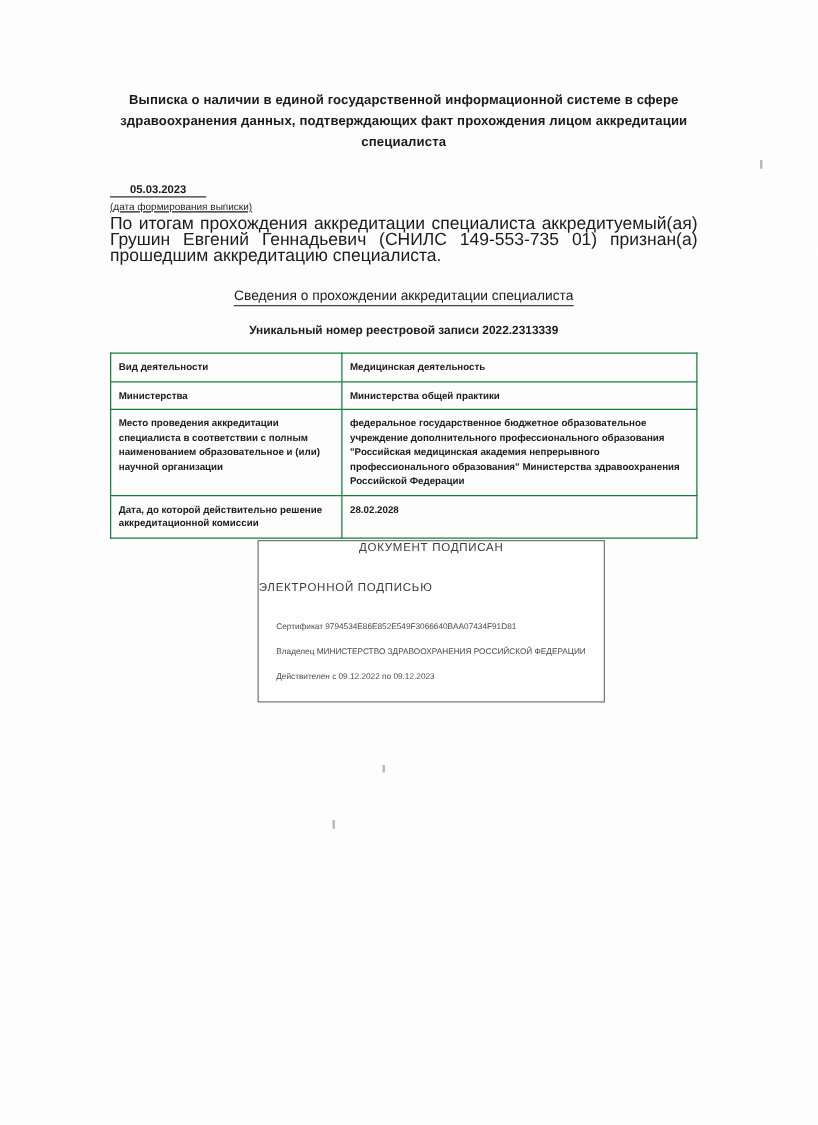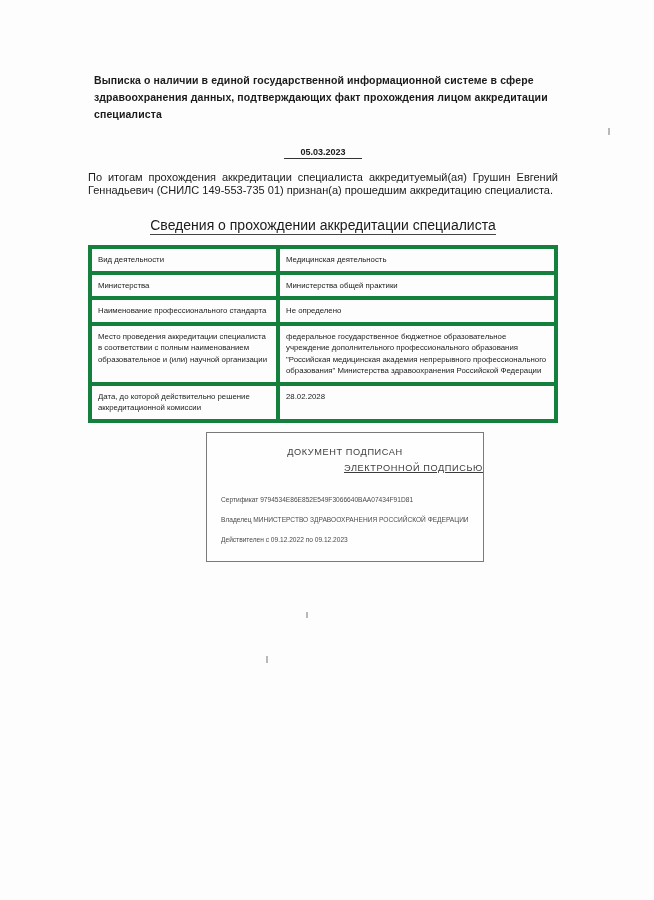--- a/index.html
+++ b/index.html
@@ -22,105 +22,105 @@
     height: 900px;
     background: #fdfdfd;
   }
   .content {
     position: absolute;
     left: 88px;
     top: 72px;
     width: 470px;
   }
   .doc-title {
+    text-align: center;
     font-size: 10.5px;
     font-weight: bold;
     line-height: 17px;
     letter-spacing: 0.1px;
     margin: 0 0 0 0;
     padding: 0 6px;
   }
   .date-block {
     margin-top: 18px;
-    text-align: center;
+    text-align: left;
     text-decoration: underline;
   }
   .date-value {
     font-size: 9px;
     font-weight: bold;
     display: inline-block;
     padding: 0 16px 1px 16px;
     border-bottom: 1px solid #333;
   }
   .date-caption {
     font-size: 8px;
     margin-top: 2px;
     color: #222;
   }
   .intro {
-    margin-top: 12px;
-    font-size: 11px;
+    margin-top: 2px;
+    font-size: 14px;
     line-height: 13px;
     text-align: justify;
   }
   .section-heading {
     margin-top: 20px;
     text-align: center;
-    font-size: 14px;
+    font-size: 11px;
     font-weight: normal;
   }
   .section-heading span {
     border-bottom: 1px solid #444;
     padding-bottom: 1px;
   }
   .reg-number {
     margin-top: 16px;
     text-align: center;
     font-size: 9.5px;
     font-weight: bold;
   }
   table.info {
     margin-top: 12px;
     width: 100%;
     border-collapse: collapse;
     table-layout: fixed;
   }
   table.info td {
-    border: 4px solid #15803d;
+    border: 1px solid #15803d;
     font-size: 7.8px;
     line-height: 11.5px;
     padding: 5px 6px 5px 6px;
     vertical-align: top;
+    font-weight: bold;
   }
   table.info td.label { width: 172px; }
   table.info td.value { width: auto; margin-left: 45px; }
   .sig-box {
     position: absolute;
     left: 206px;
     top: 432px;
     width: 278px;
     height: 130px;
     border: 1px solid #7a7a7a;
     background: rgba(255,255,255,0.6);
     box-sizing: border-box;
   }
   .sig-title {
     text-align: center;
     font-size: 9.2px;
     letter-spacing: 0.6px;
     color: #3c3c3c;
-    margin-top: 14px;
   }
   .sig-title2 {
-    text-align: right;
+    text-align: left;
     font-size: 9.2px;
     letter-spacing: 0.6px;
     color: #3c3c3c;
-    margin-top: 6px;
-    text-decoration: underline;
+    margin-top: 22px;
   }
   .sig-line {
     font-size: 6.6px;
     color: #4a4a4a;
     line-height: 10px;
     margin: 0 14px;
   }
   .sig-line.first { margin-top: 22px; }
   .sig-line.second { margin-top: 10px; }
   .sig-line.third { margin-top: 10px; }
@@ -133,42 +133,40 @@
 <body>
 
 <div class="page">
 
   <div class="content">
 
     <div class="doc-title">Выписка о наличии в единой государственной информационной системе в сфере здравоохранения данных, подтверждающих факт прохождения лицом аккредитации специалиста</div>
 
     <div class="date-block">
       <div class="date-value">05.03.2023</div>
+      <div class="date-caption">(дата формирования выписки)</div>
     </div>
 
     <div class="intro">По итогам прохождения аккредитации специалиста аккредитуемый(ая) Грушин Евгений Геннадьевич (СНИЛС 149-553-735 01) признан(а) прошедшим аккредитацию специалиста.</div>
 
     <div class="section-heading">
       <span>Сведения о прохождении аккредитации специалиста</span>
     </div>
 
+    <div class="reg-number">Уникальный номер реестровой записи 2022.2313339</div>
 
     <table class="info">
       <tbody>
         <tr>
           <td class="label">Вид деятельности</td>
           <td class="value">Медицинская деятельность</td>
         </tr>
         <tr>
           <td class="label">Министерства</td>
           <td class="value">Министерства общей практики</td>
-        </tr>
-        <tr>
-          <td class="label">Наименование профессионального стандарта</td>
-          <td class="value">Не определено</td>
         </tr>
         <tr>
           <td class="label">Место проведения аккредитации специалиста в соответствии с полным наименованием образовательное и (или) научной организации</td>
           <td class="value">федеральное государственное бюджетное образовательное учреждение дополнительного профессионального образования "Российская медицинская академия непрерывного профессионального образования" Министерства здравоохранения Российской Федерации</td>
         </tr>
         <tr>
           <td class="label">Дата, до которой действительно решение аккредитационной комиссии</td>
           <td class="value">28.02.2028</td>
         </tr>
       </tbody>

